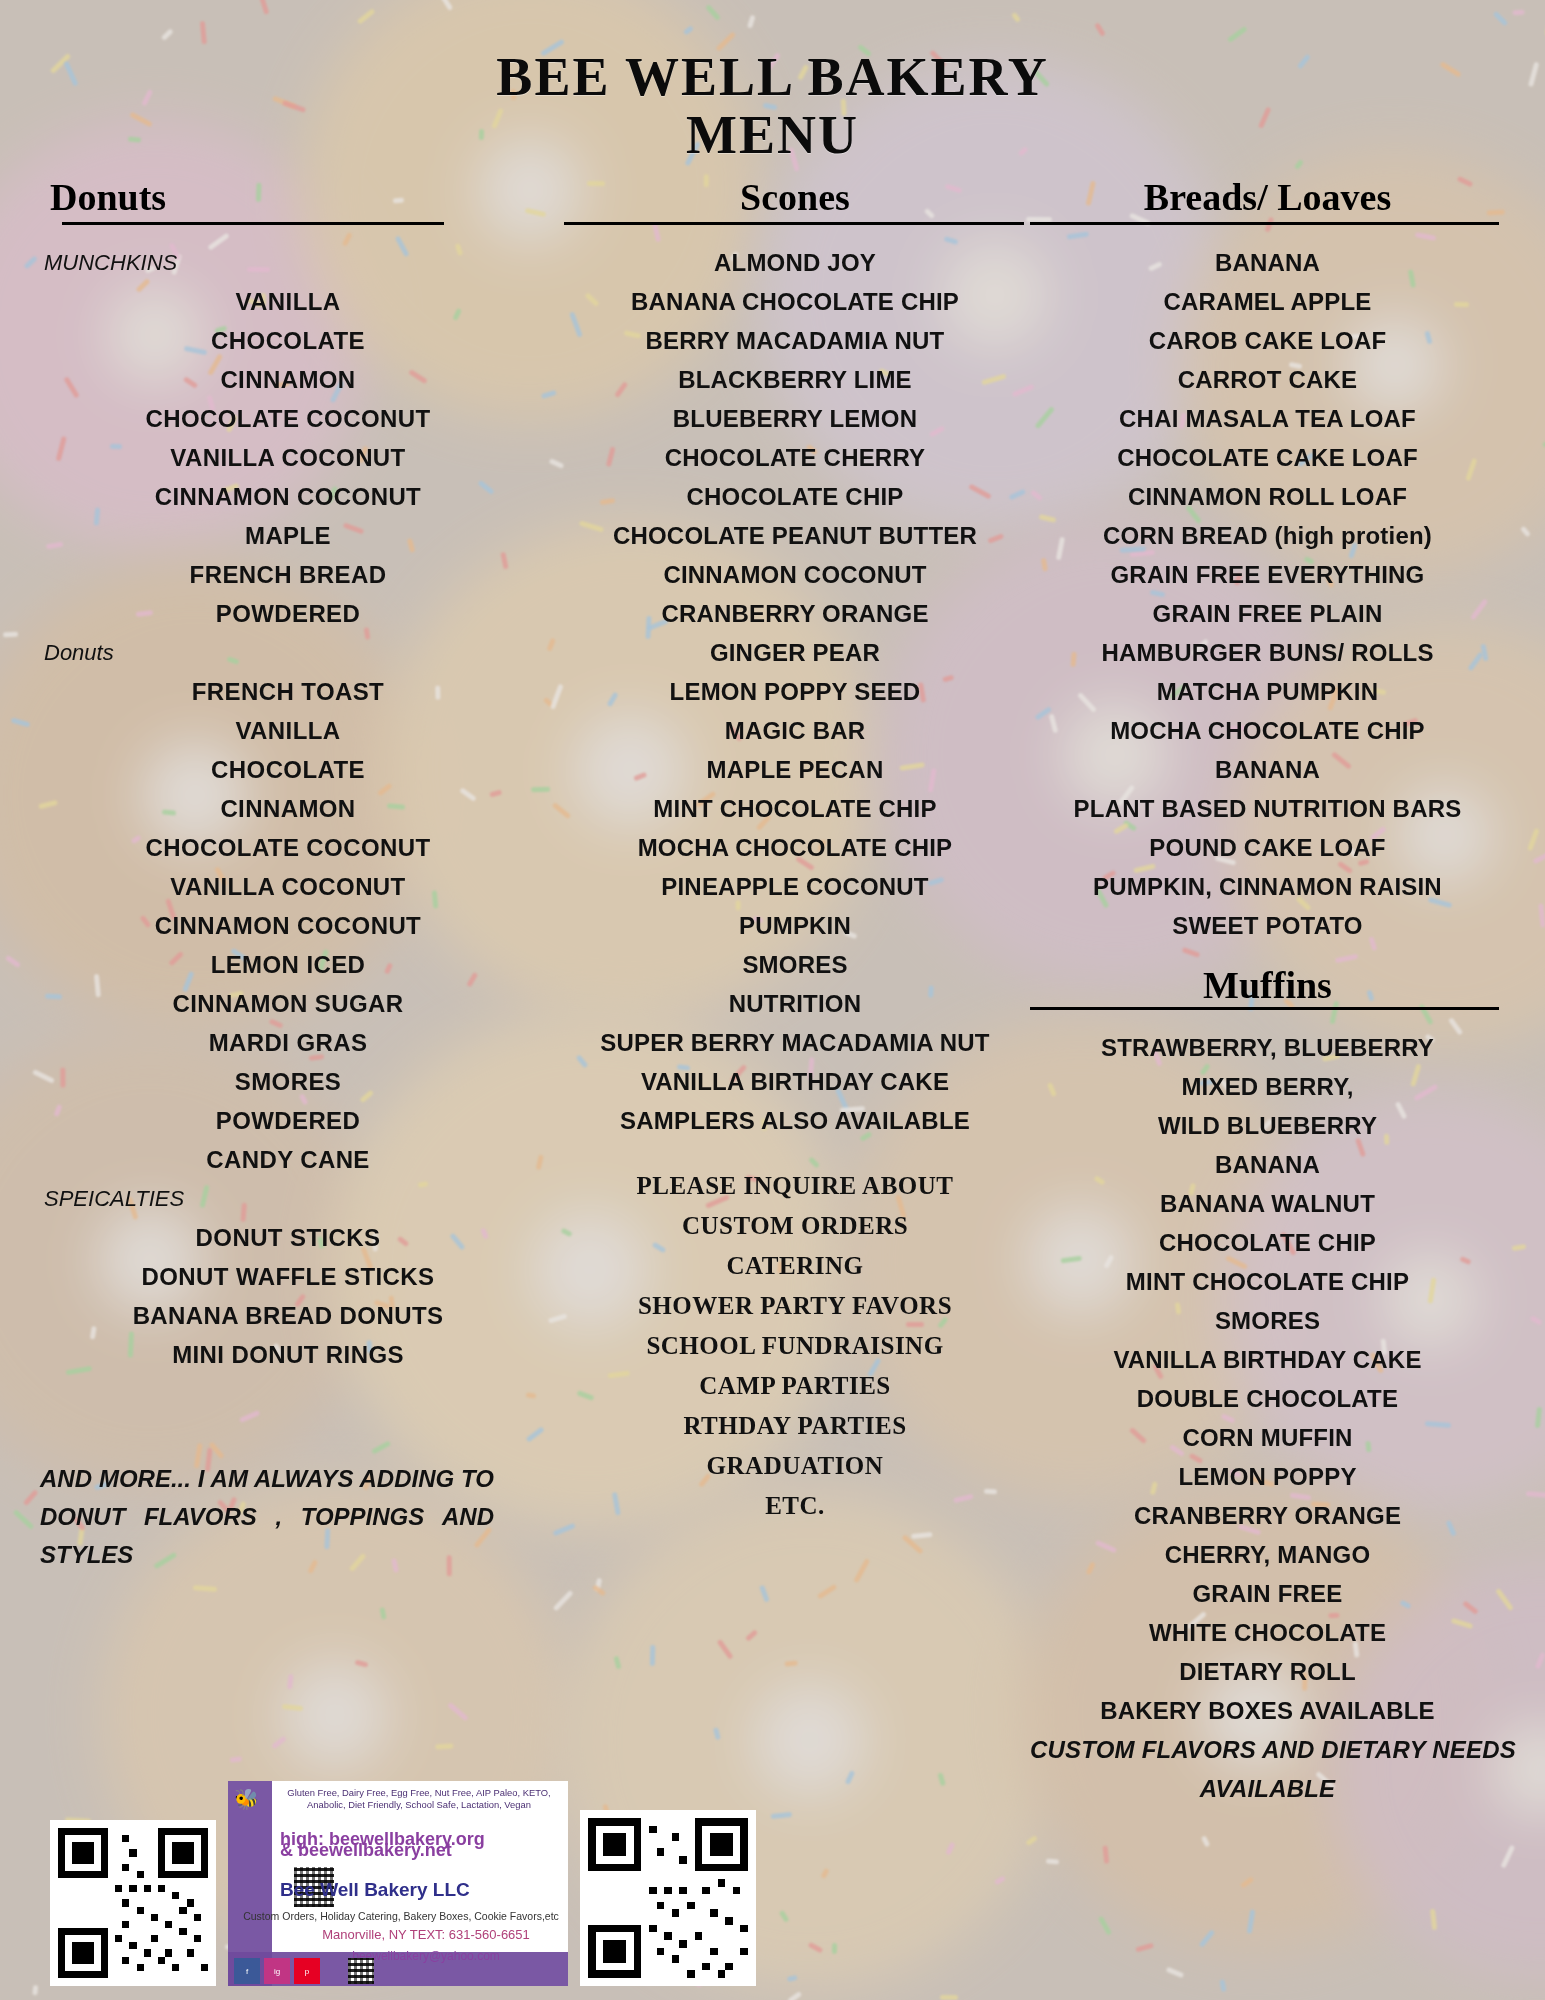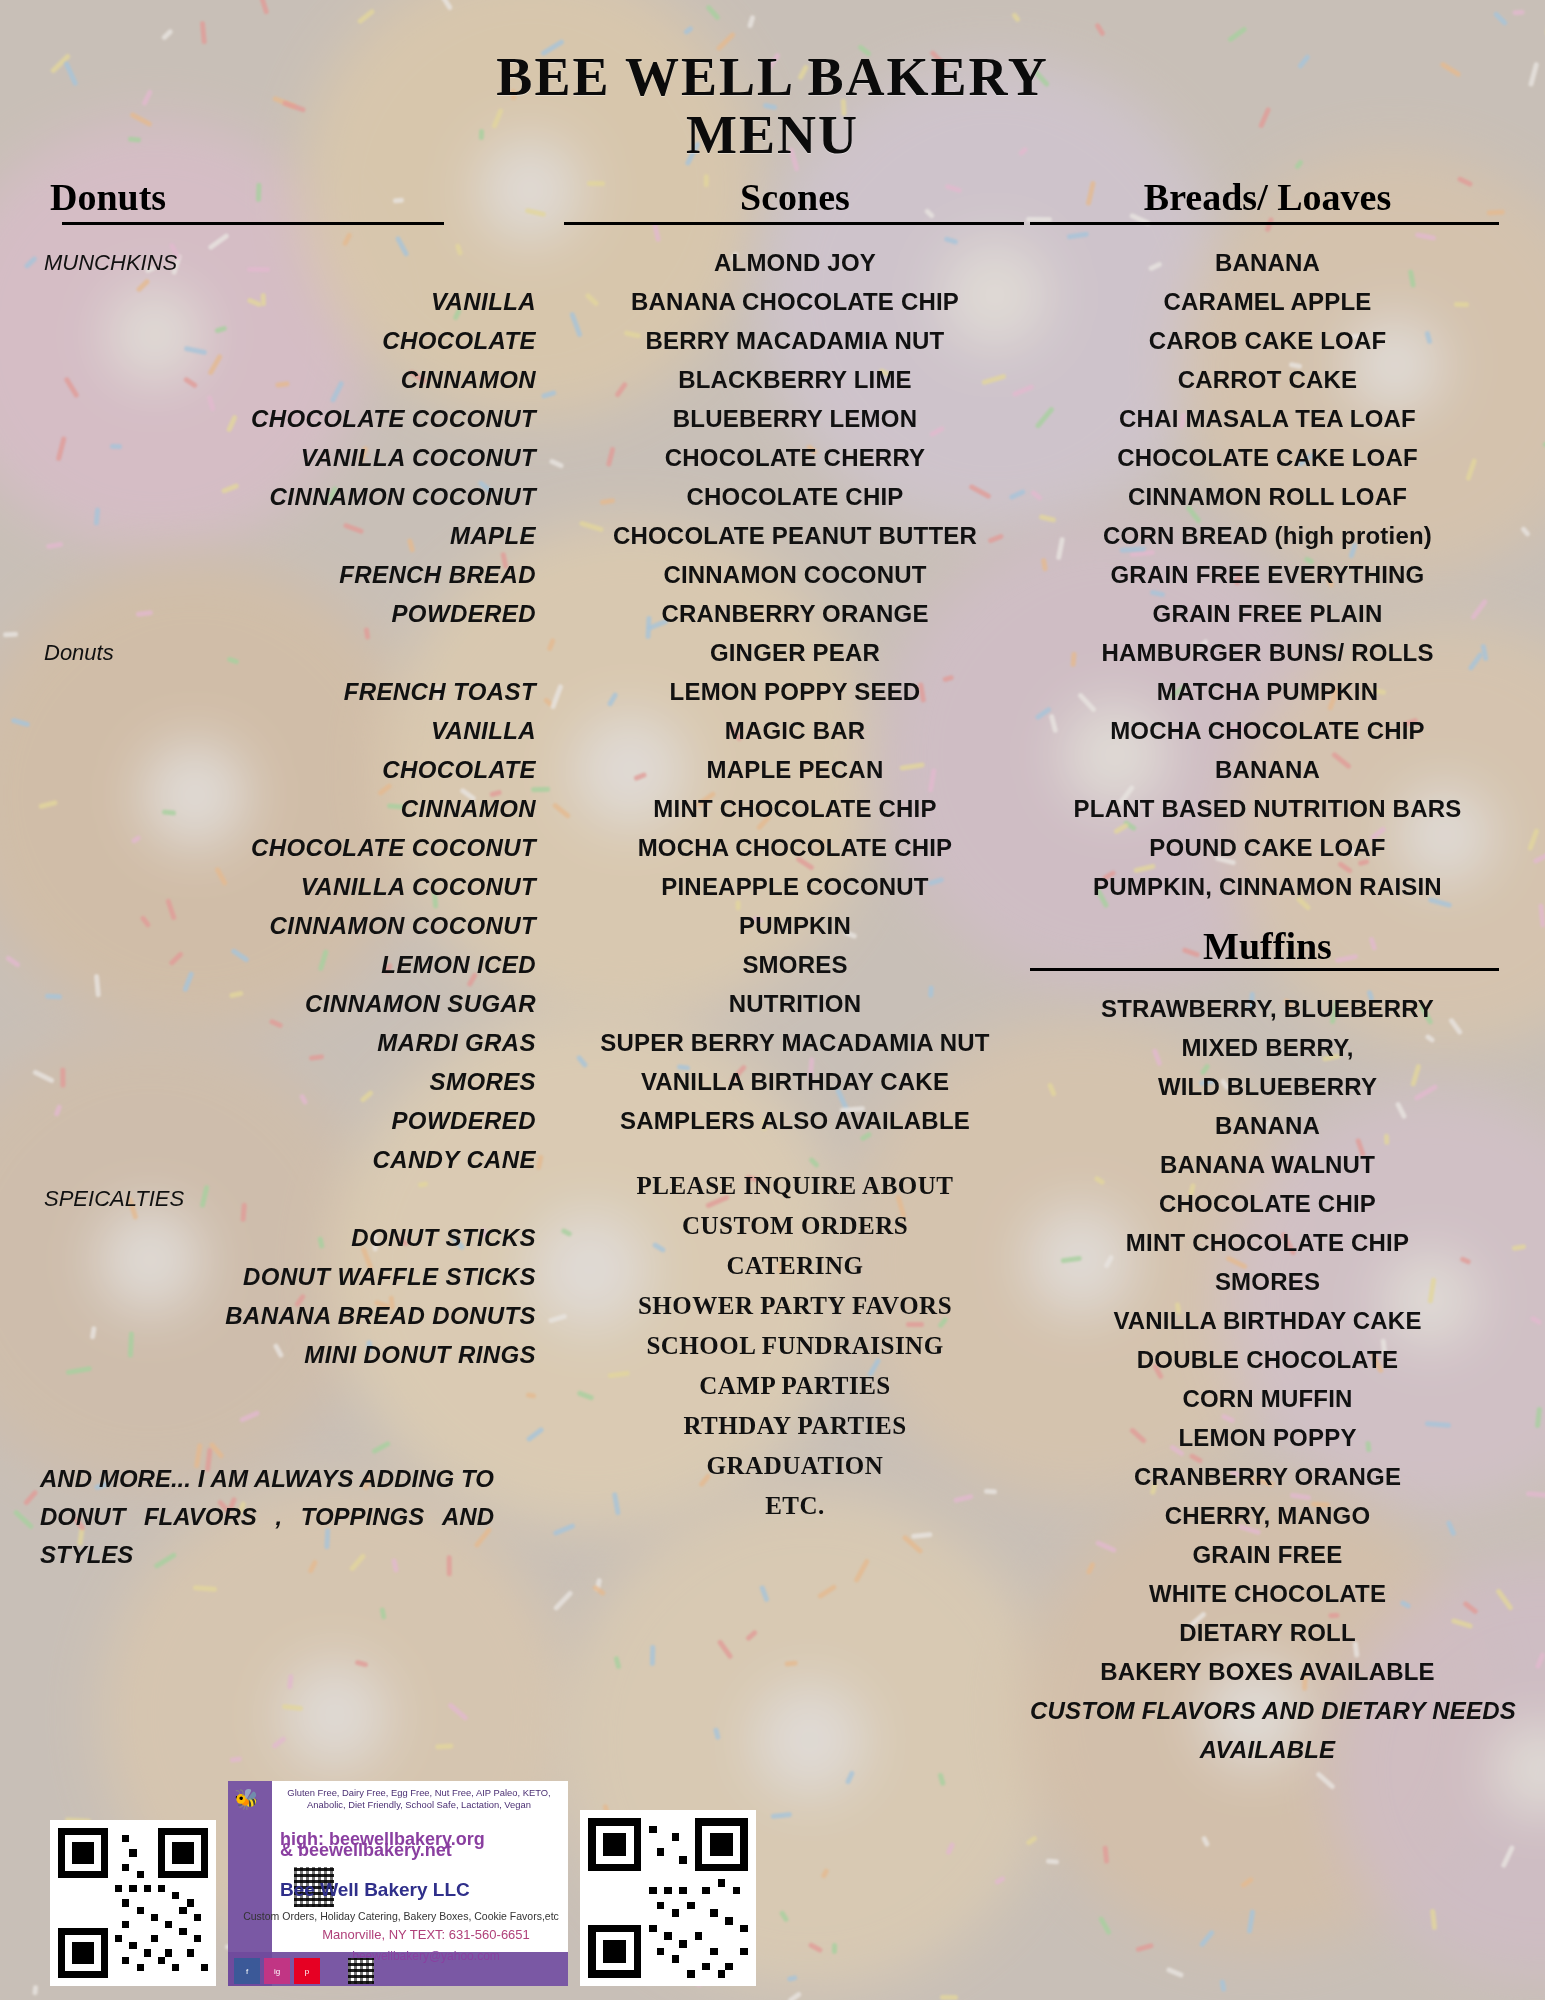--- a/index.html
+++ b/index.html
@@ -36,21 +36,21 @@
   .col-donuts .head{text-align:left;padding-left:10px;}
   .col-donuts .head-rule{margin-left:22px;margin-right:96px;}
   .col-scones .head-rule{margin-left:4px;margin-right:6px;}
   .col-breads .head-rule{margin-left:0;margin-right:6px;}
 
   ul{list-style:none;margin:0;padding:0;}
   li{font-size:24px;line-height:39px;color:#111;white-space:nowrap;}
 
   
   .group-label{font-style:italic;font-size:22px;text-align:left;padding-left:4px;}
-  .right-it{text-align:right;font-style:italic;font-weight:600;letter-spacing:.4px;padding-right:4px;}
+  .right-it{text-align:center;font-weight:600;letter-spacing:.4px;padding-right:4px;}
   .spacer{height:26px;}
 
   .scones li{text-align:center;font-weight:600;letter-spacing:.2px;}
   .breads li{text-align:center;font-weight:600;letter-spacing:.2px;}
 
   .inquire li{
     text-align:center;font-family:"Liberation Serif", serif;font-weight:bold;
     font-size:25px;line-height:40px;letter-spacing:.5px;
   }
 
@@ -654,20 +654,21 @@
         <li>CORN BREAD (high protien)</li>
         <li>GRAIN FREE EVERYTHING</li>
         <li>GRAIN FREE PLAIN</li>
         <li>HAMBURGER BUNS/ ROLLS</li>
         <li>MATCHA PUMPKIN</li>
         <li>MOCHA CHOCOLATE CHIP</li>
         <li>BANANA</li>
         <li>PLANT BASED NUTRITION BARS</li>
         <li>POUND CAKE LOAF</li>
         <li>PUMPKIN, CINNAMON RAISIN</li>
+        <li>SWEET POTATO</li>
       </ul>
 
       <div class="muffins-head">Muffins</div>
       <div class="head-rule"></div>
 
       <ul class="breads">
         <li>STRAWBERRY, BLUEBERRY</li>
         <li>MIXED BERRY,</li>
         <li>WILD BLUEBERRY</li>
         <li>BANANA</li>

